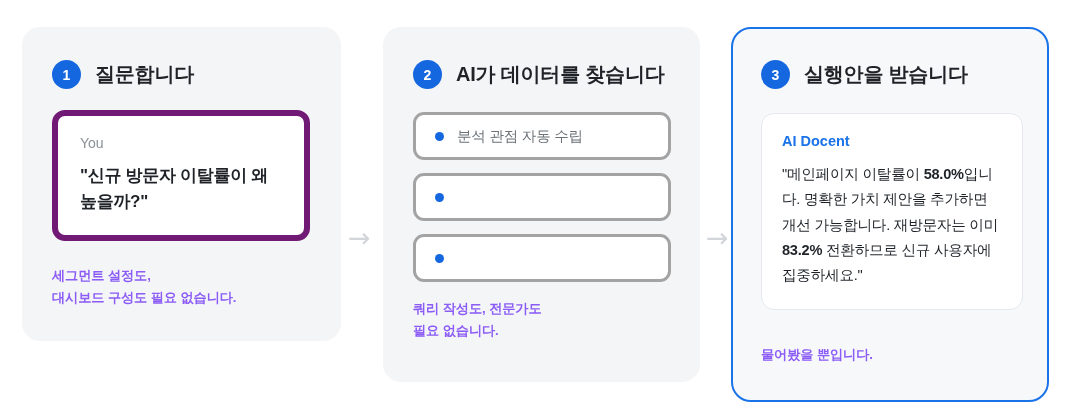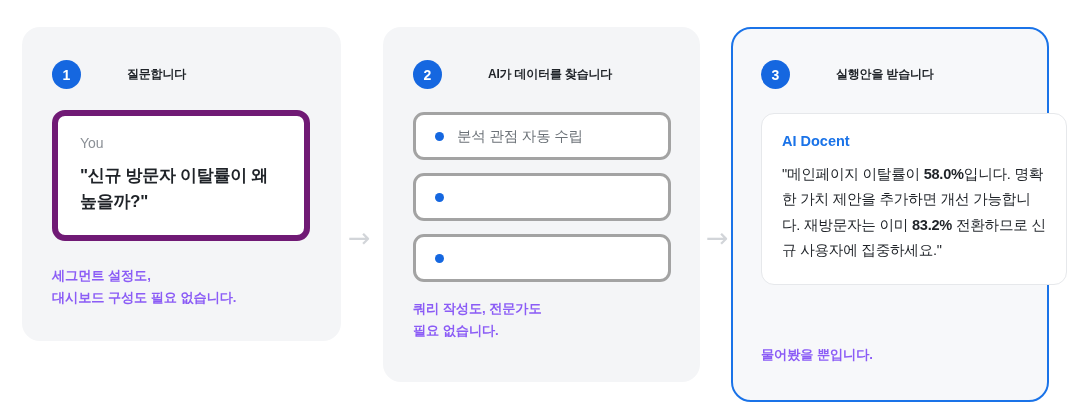--- a/index.html
+++ b/index.html
@@ -56,26 +56,25 @@
     color: #ffffff;
     font-size: 14px;
     font-weight: bold;
     display: flex;
     align-items: center;
     justify-content: center;
     line-height: 1;
     flex: none;
   }
   .card-title {
-    font-size: 12px;
+    font-size: 20px;
     font-weight: bold;
     color: #1f2328;
     white-space: nowrap;
     letter-spacing: -0.2px;
-    margin-left: 32px;
   }
 
   
   .bubble {
     position: absolute;
     left: 30px;
     top: 83px;
     width: 258px;
     box-sizing: border-box;
     background: #ffffff;
@@ -143,21 +142,21 @@
     font-size: 14.5px;
     color: #6c7278;
     letter-spacing: -0.2px;
   }
 
   
   .answer {
     position: absolute;
     left: 28px;
     top: 84px;
-    width: 306px;
+    width: 262px;
     box-sizing: border-box;
     background: #ffffff;
     border: 1px solid #e6e8eb;
     border-radius: 13px;
     padding: 19px 20px 21px 20px;
   }
   .answer-author {
     font-size: 14.5px;
     font-weight: bold;
     color: #1a73e8;

